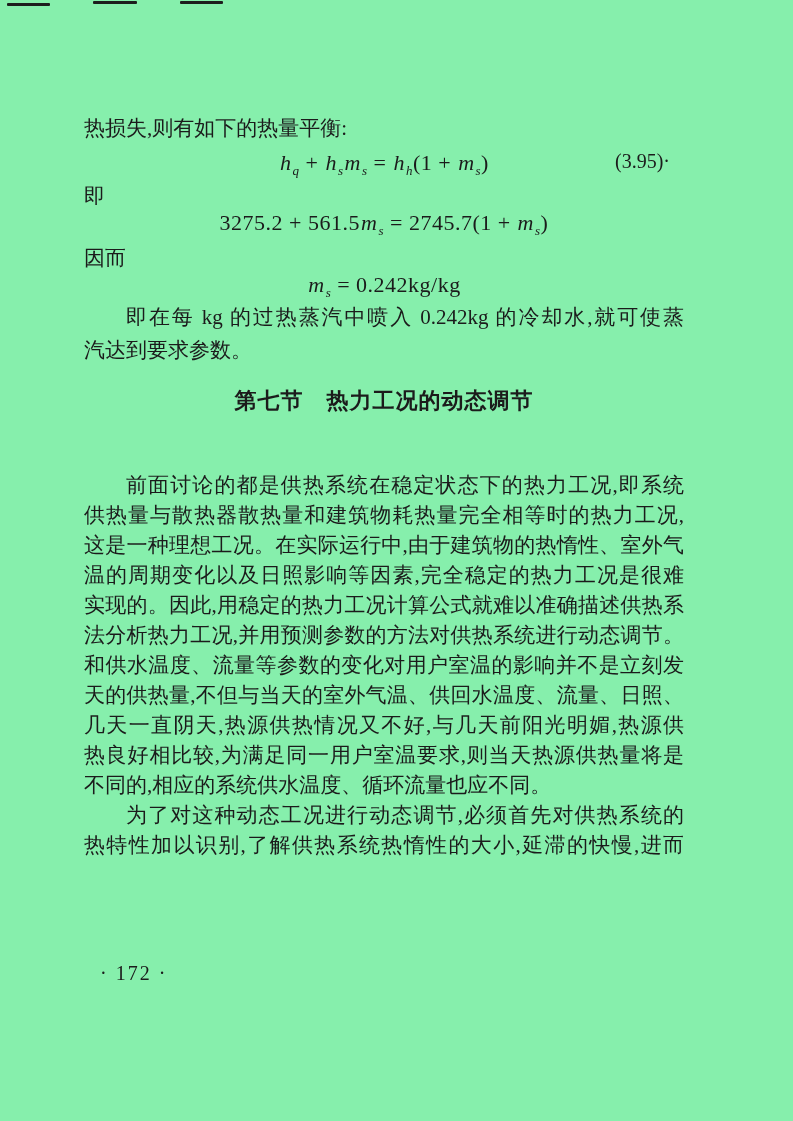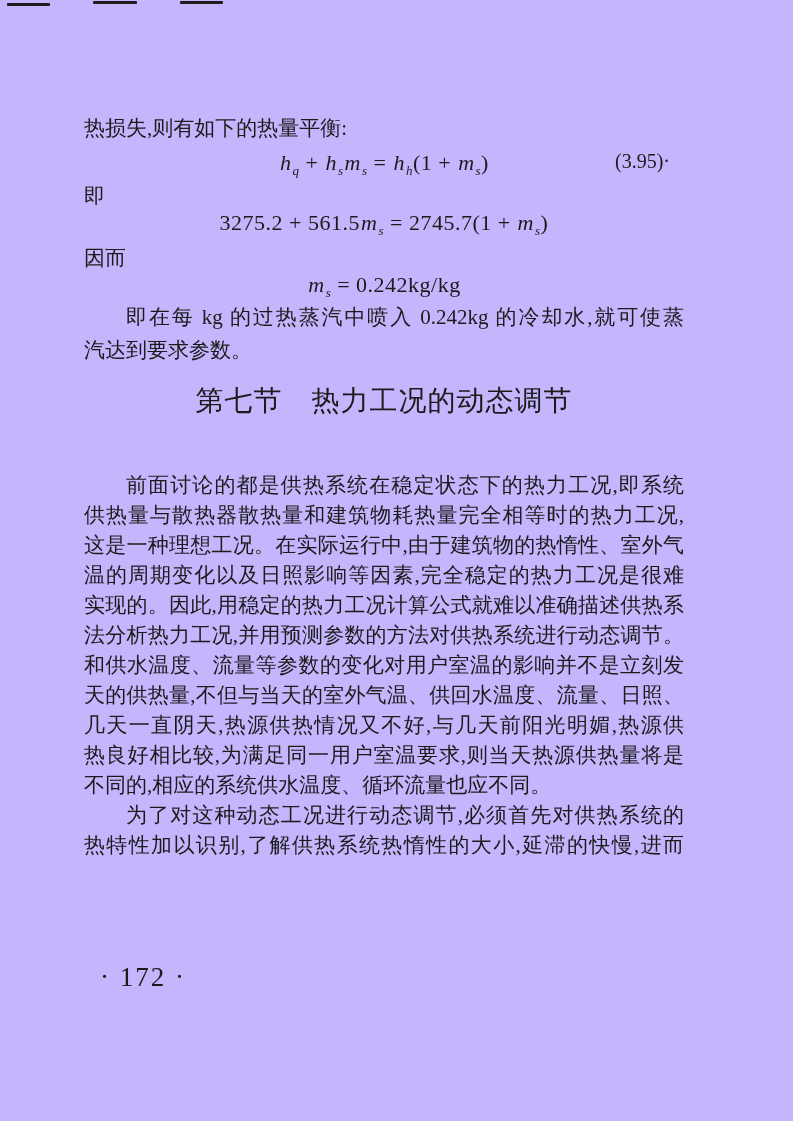--- a/index.html
+++ b/index.html
@@ -1,20 +1,20 @@
 <!DOCTYPE html>
 <html><head>
 <meta charset="utf-8">
 <style>
   html,body{margin:0;padding:0;background:#e8e8e8;}
   #page{
     position:relative;
     width:793px;height:1121px;
     margin:0 auto;
-    background:#c4b5fd;
+    background:#86efac;
     font-family:"Liberation Serif","DejaVu Serif",serif;
     color:#1b1b1b;
     overflow:hidden;
   }
   .scan-bar{position:absolute;background:#1d1d1d;border-radius:1px;}
   #bar1{left:7px;top:3px;width:43px;height:3px;}
   #bar2{left:93px;top:1px;width:44px;height:3px;}
   #bar3{left:180px;top:1px;width:43px;height:3px;}
 
   .abs{position:absolute;}
@@ -37,27 +37,27 @@
     letter-spacing:0.5px;
   }
   .eq i{font-style:italic;padding:0 1px;}
   .eq sub{font-size:13px;font-style:italic;}
   .eqno{font-size:20px;}
 
   .para .line{height:33px;line-height:33px;}
 
   .section-title{
     text-align:center;
-    font-size:28px;
-    font-weight:normal;
+    font-size:22px;
+    font-weight:bold;
     letter-spacing:1px;
     line-height:34px;
   }
 
-  .pagenum{font-size:27px;letter-spacing:2px;}
+  .pagenum{font-size:20px;letter-spacing:2px;}
 </style>
 </head>
 <body>
 
 <div id="page">
 
   <div id="bar1" class="scan-bar"></div>
   <div id="bar2" class="scan-bar"></div>
   <div id="bar3" class="scan-bar"></div>
 

